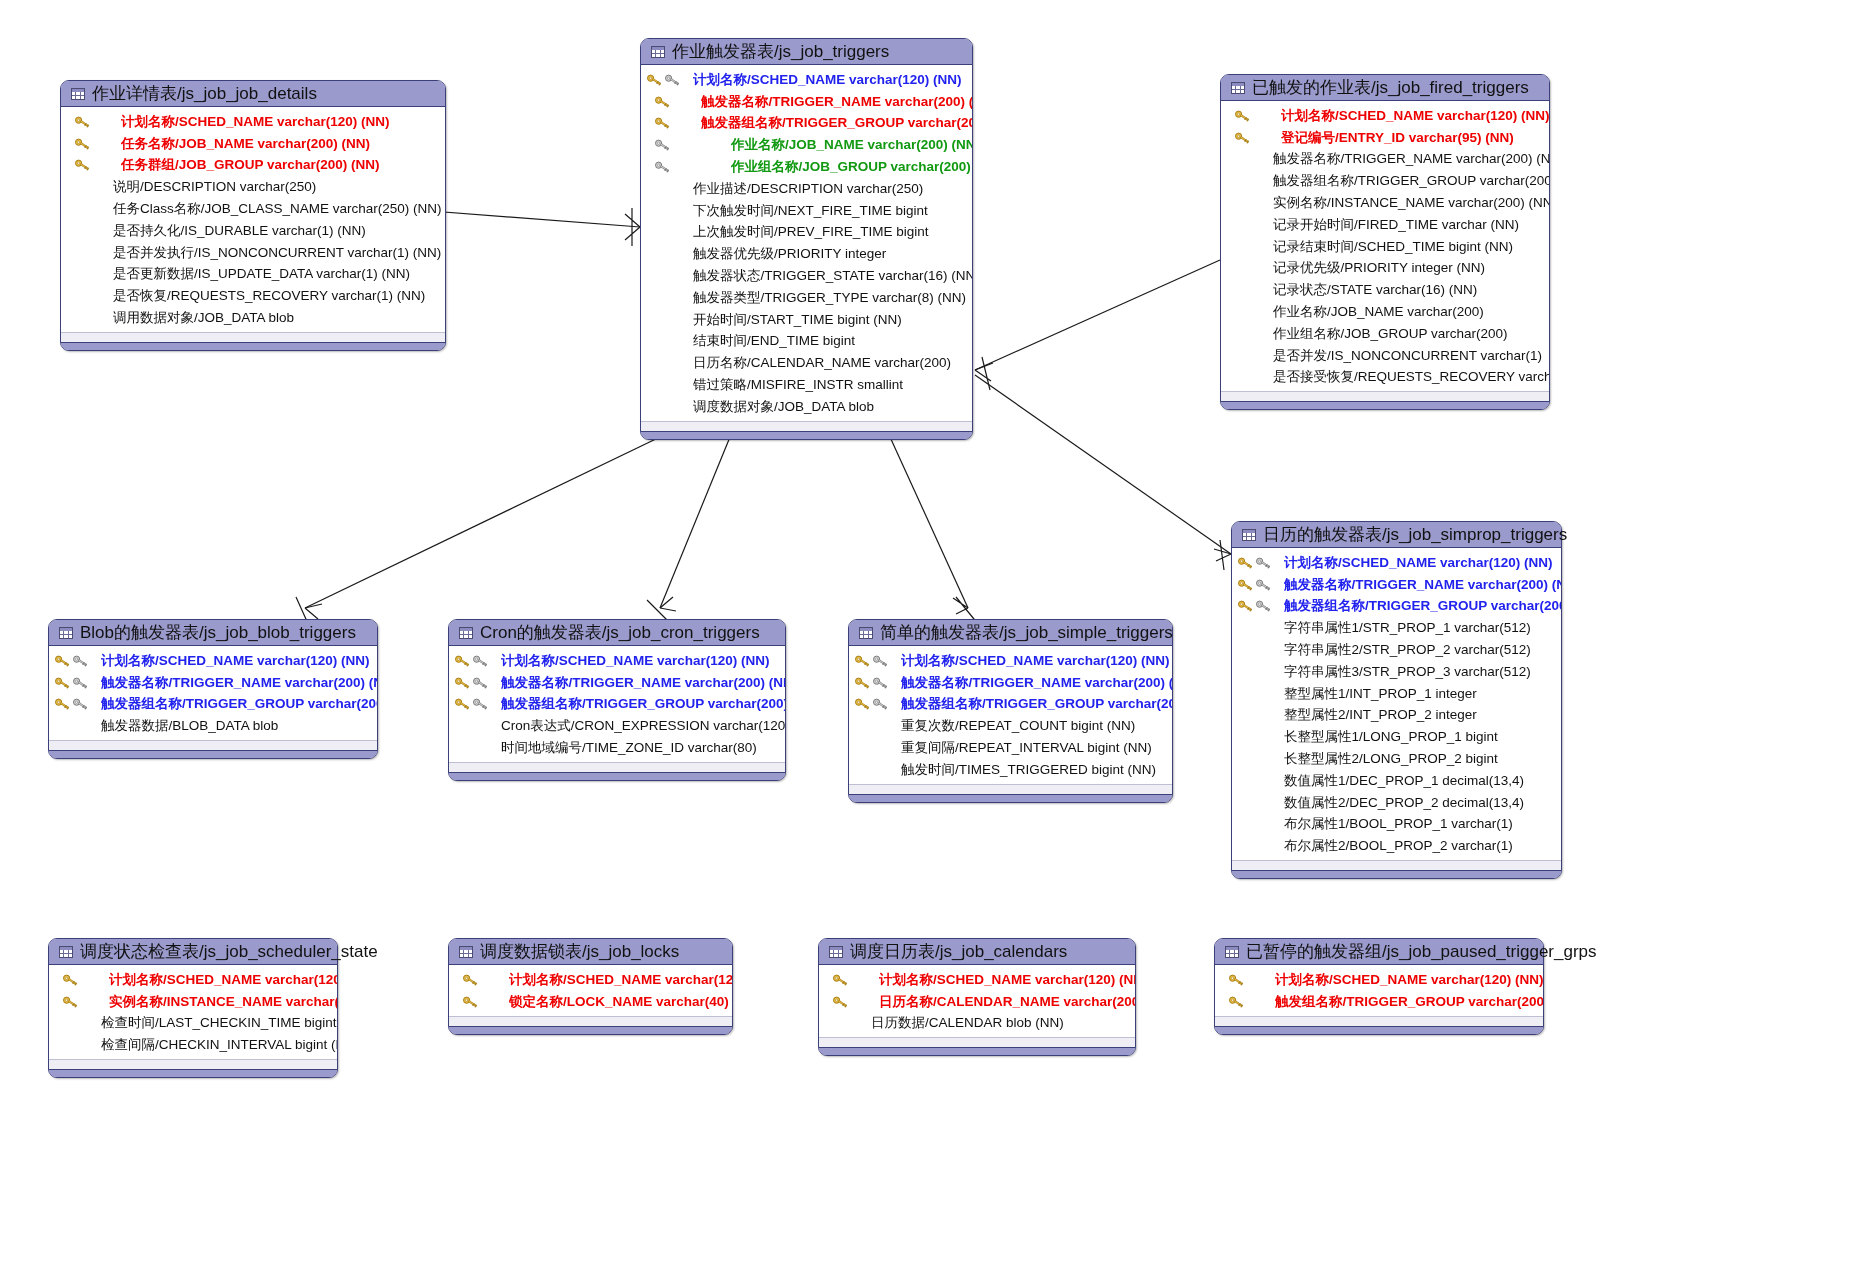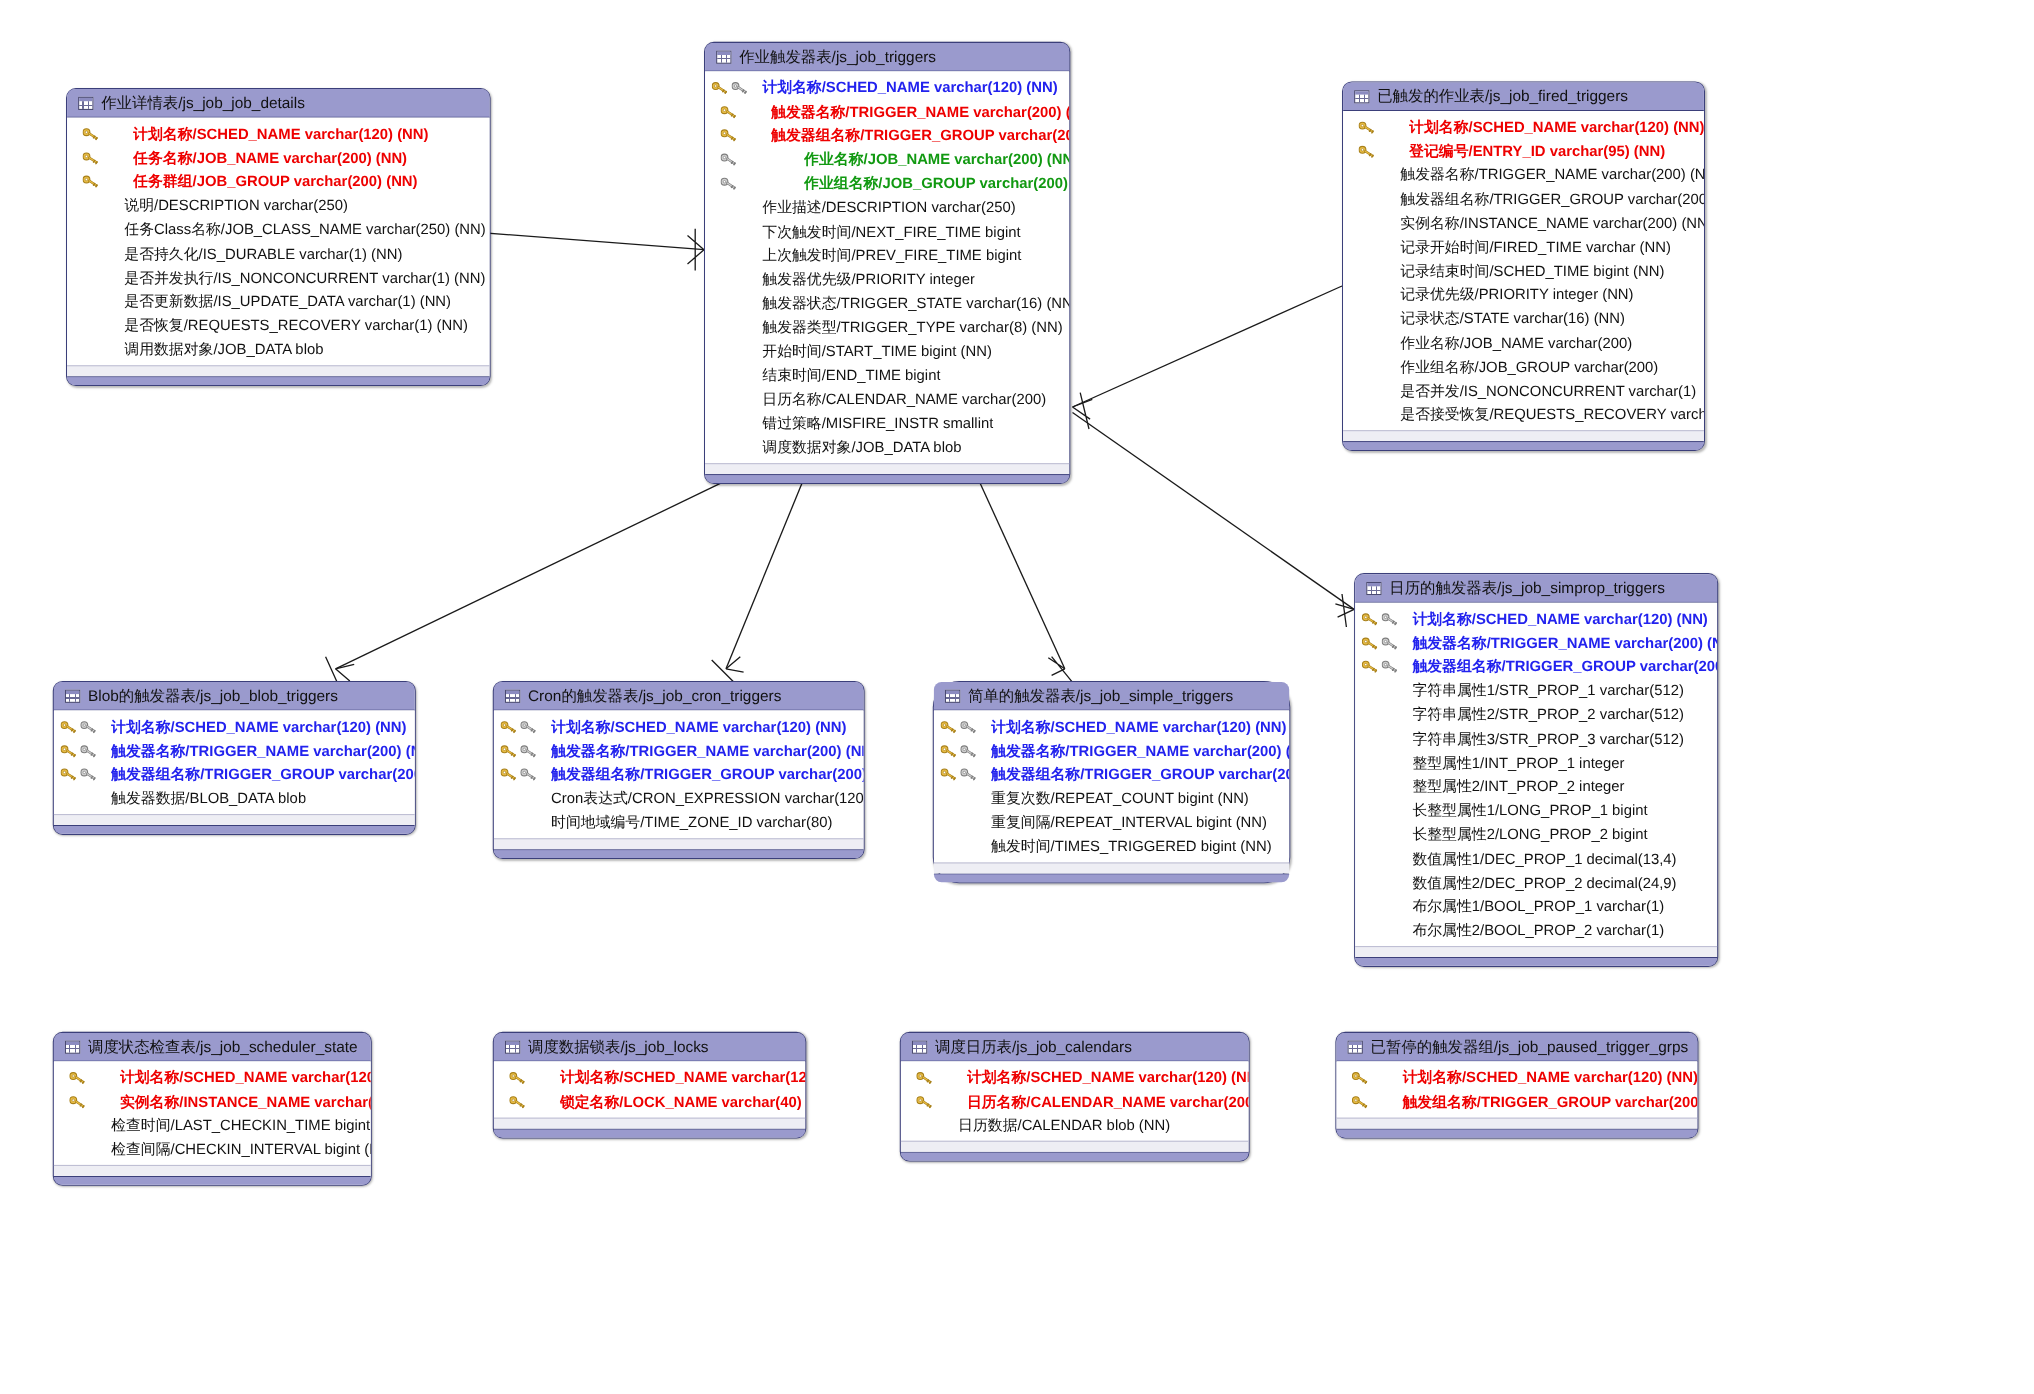--- a/index.html
+++ b/index.html
@@ -21,21 +21,21 @@
     box-sizing:border-box;
     box-shadow:1px 1px 2px rgba(0,0,0,.28);
   }
   .ent-title{
     background:#9a9acd;
     border-radius:7px 7px 0 0;
     border-bottom:1px solid #3b3f7a;
     height:25px;
     display:flex;align-items:center;
     padding:0 8px;
-    font-size:14px;
+    font-size:17px;
     color:#111;
     white-space:nowrap;
     letter-spacing:0px;
   }
   .tbl-icon{
     width:14px;height:12px;
     margin-right:7px;margin-left:2px;
     flex:0 0 auto;
     background:#ffffff;
     border:1px solid #4a4a72;
@@ -568,21 +568,21 @@
         <div class="row">
           <span class="keys"></span>
           <span class="fname c-black">长整型属性2/LONG_PROP_2 bigint</span>
         </div>
         <div class="row">
           <span class="keys"></span>
           <span class="fname c-black">数值属性1/DEC_PROP_1 decimal(13,4)</span>
         </div>
         <div class="row">
           <span class="keys"></span>
-          <span class="fname c-black">数值属性2/DEC_PROP_2 decimal(24,9)</span>
+          <span class="fname c-black">数值属性2/DEC_PROP_2 decimal(13,4)</span>
         </div>
         <div class="row">
           <span class="keys"></span>
           <span class="fname c-black">布尔属性1/BOOL_PROP_1 varchar(1)</span>
         </div>
         <div class="row">
           <span class="keys"></span>
           <span class="fname c-black">布尔属性2/BOOL_PROP_2 varchar(1)</span>
         </div>
       </div>
@@ -788,21 +788,21 @@
           <span class="fname c-black">Cron表达式/CRON_EXPRESSION varchar(120) (NN)</span>
         </div>
         <div class="row">
           <span class="keys"></span>
           <span class="fname c-black">时间地域编号/TIME_ZONE_ID varchar(80)</span>
         </div>
       </div>
       <div class="ent-foot"></div>
       <div class="ent-foot2"></div>
     </div>
-    <div class="entity" style="left: 848px; top: 619px; width: 325px; border-radius: 24px;">
+    <div class="entity" style="left: 848px; top: 619px; width: 325px;">
       <div class="ent-title">
         <span class="tbl-icon"></span>
         <span>简单的触发器表/js_job_simple_triggers</span>
       </div>
       <div class="ent-body">
         <div class="row">
           <span class="keys">
             <span class="key">
               <svg width="15" height="12" viewBox="0 0 15 12" xmlns="http://www.w3.org/2000/svg">
 <g>

